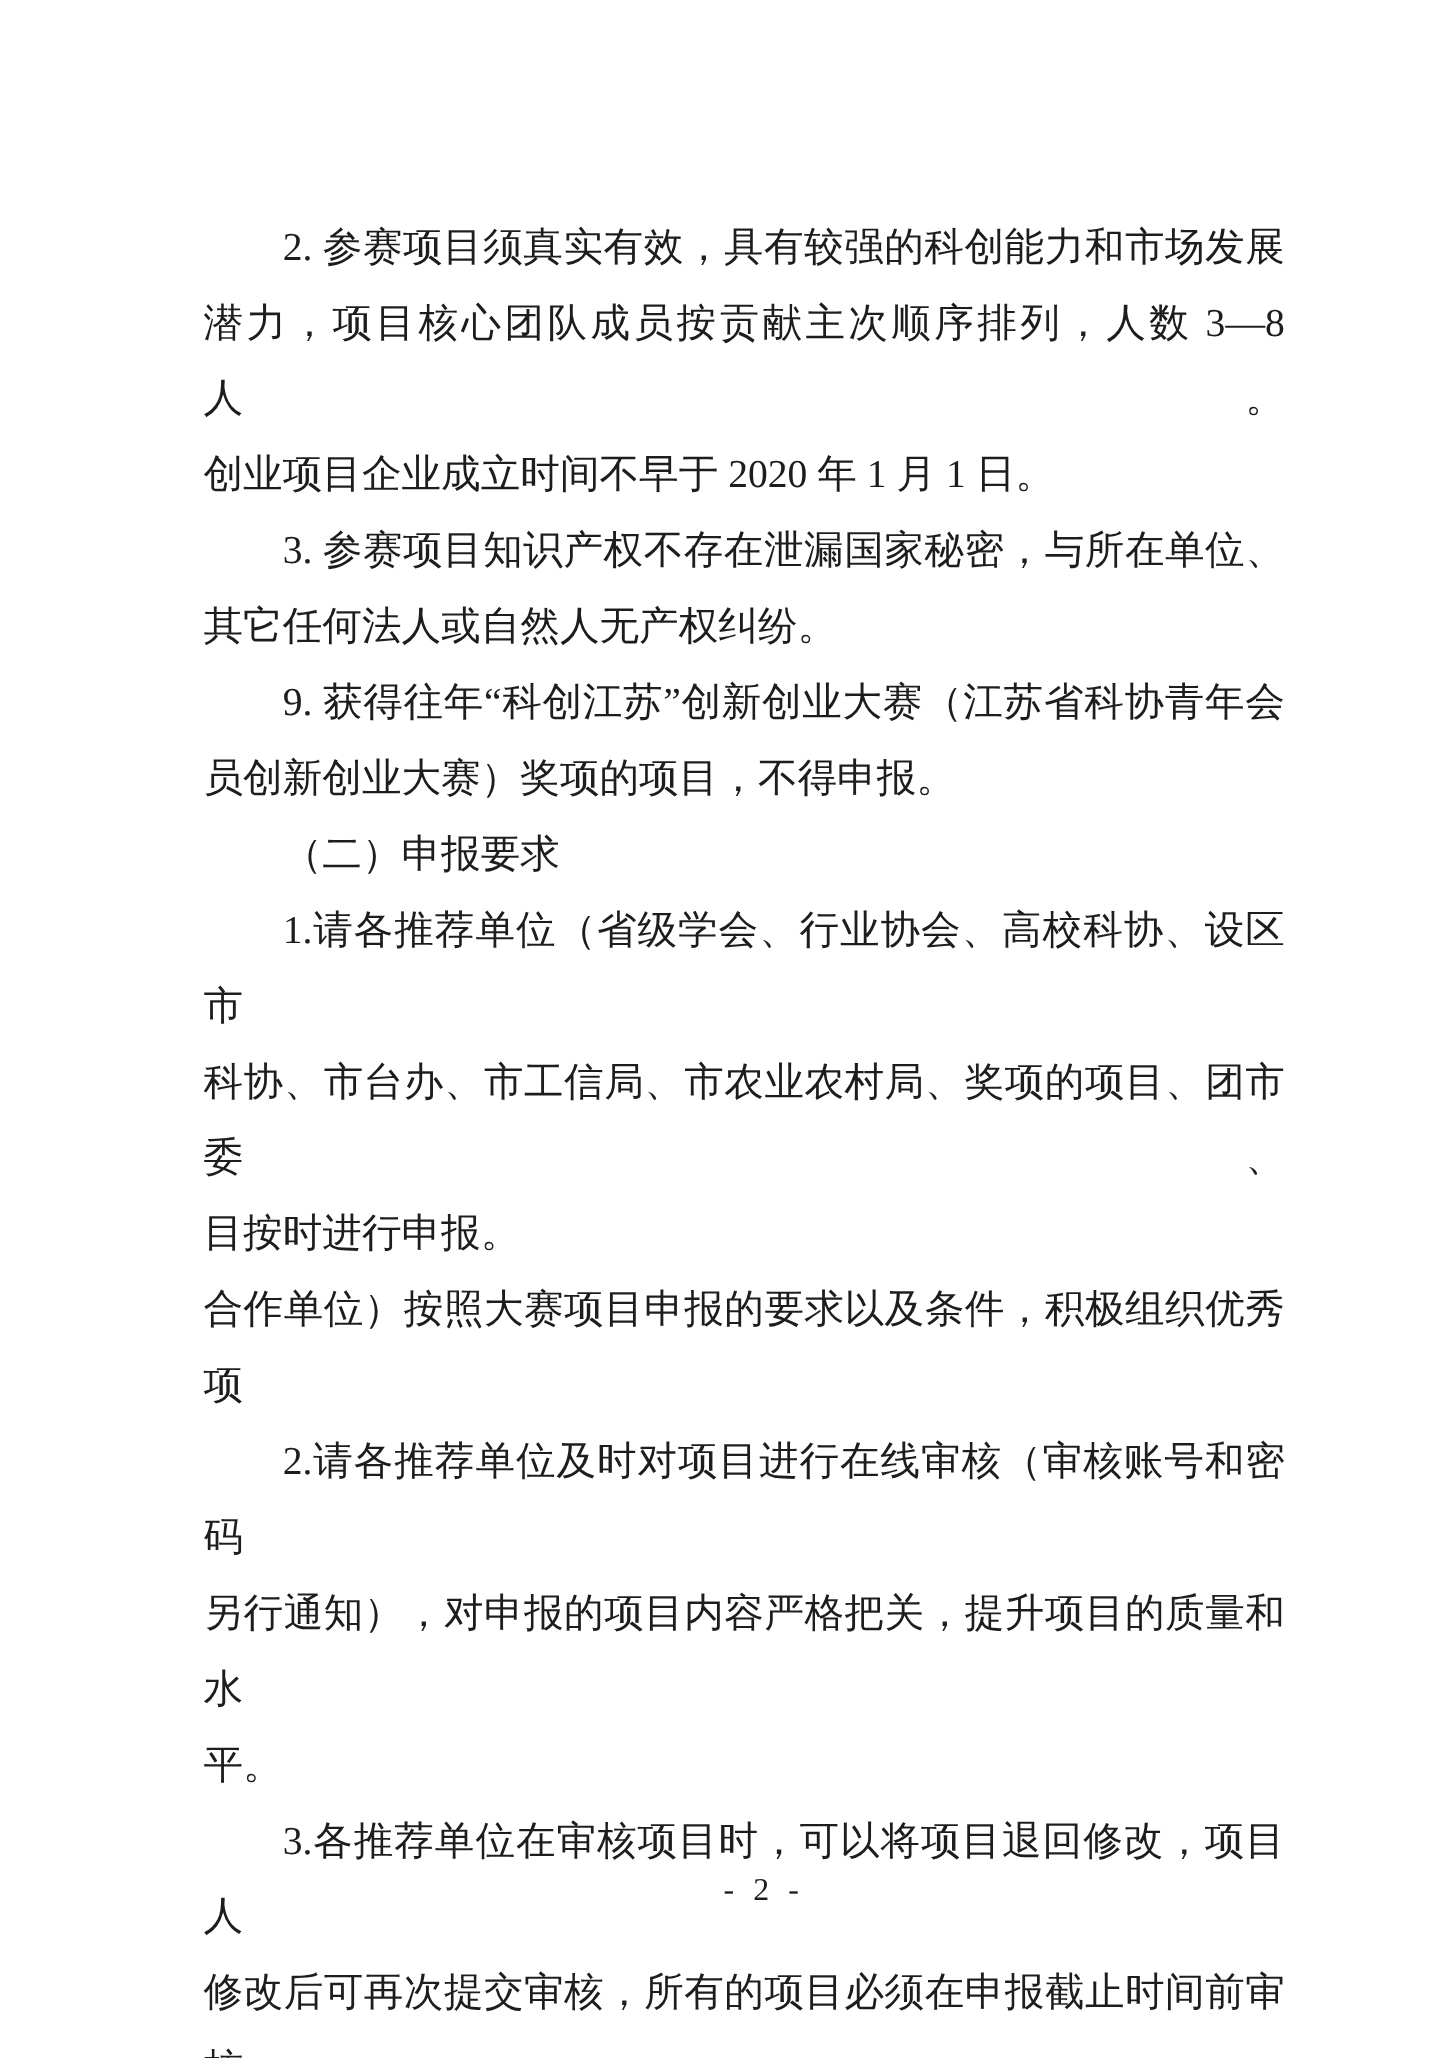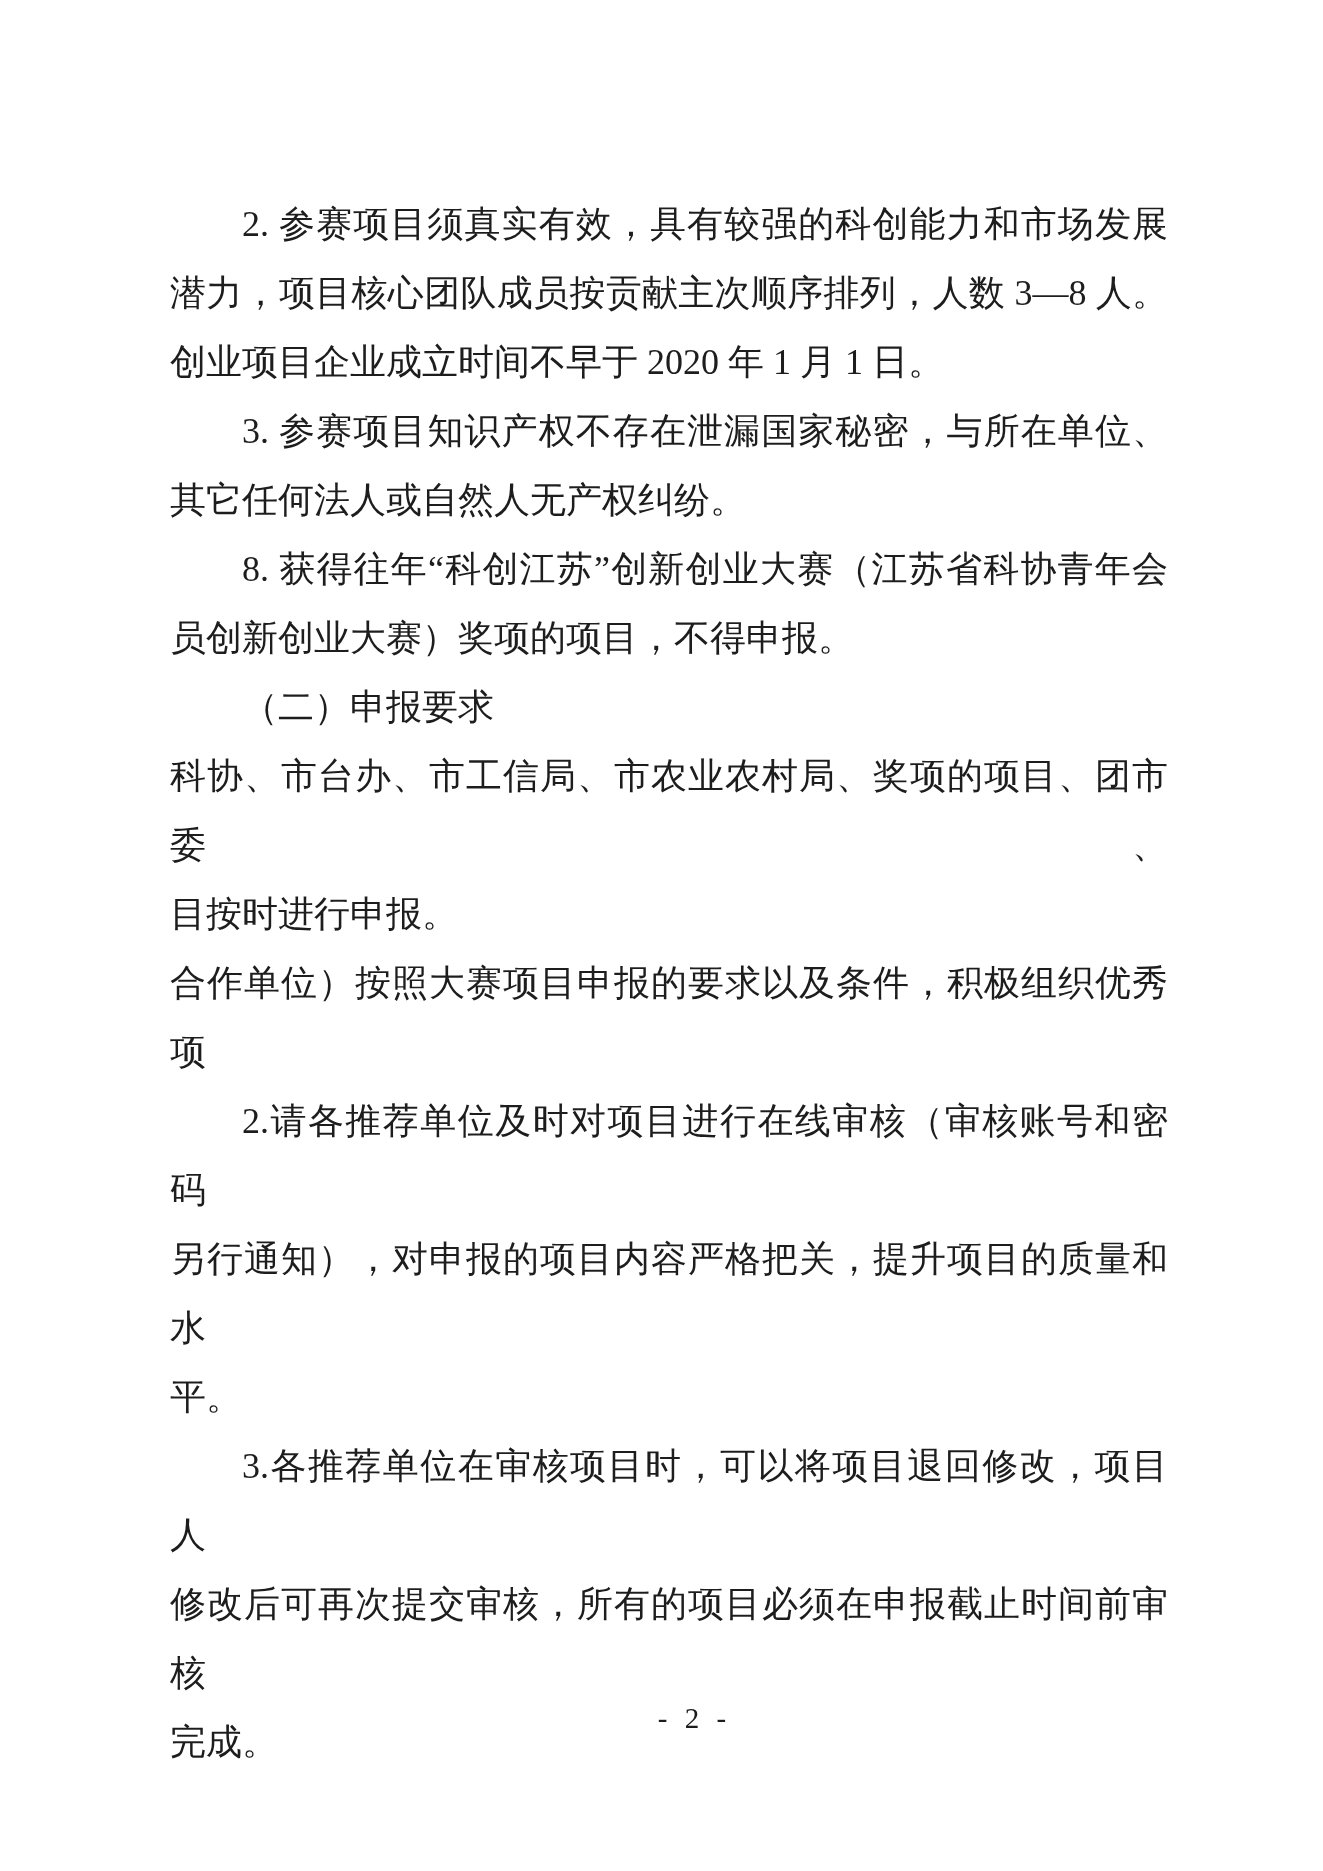--- a/index.html
+++ b/index.html
@@ -26,20 +26,21 @@
   }
   .para {
     margin: 0;
     padding: 0;
   }
   .line {
     text-align: justify;
     text-align-last: justify;
     text-justify: inter-character;
     white-space: normal;
+    margin-left: 15px;
   }
   .line.first {
     text-indent: 72px;
   }
   .line.last {
     text-align-last: left;
   }
   .para.heading-kai .line {
     font-weight: normal;
   }
@@ -66,29 +67,30 @@
       <span class="line" style="display:block">潜力，项目核心团队成员按贡献主次顺序排列，人数 3—8 人。</span>
       <span class="line last" style="display:block">创业项目企业成立时间不早于 2020 年 1 月 1 日。</span>
     </p>
 
     <p class="para body">
       <span class="line first" style="display:block">3. 参赛项目知识产权不存在泄漏国家秘密，与所在单位、</span>
       <span class="line last" style="display:block">其它任何法人或自然人无产权纠纷。</span>
     </p>
 
     <p class="para body">
-      <span class="line first" style="display:block">8. 获得往年“科创江苏”创新创业大赛（江苏省科协青年会</span>
+      <span class="line first" style="display:block">9. 获得往年“科创江苏”创新创业大赛（江苏省科协青年会</span>
       <span class="line last" style="display:block">员创新创业大赛）奖项的项目，不得申报。</span>
     </p>
 
     <p class="para heading-kai">
       <span class="line first last" style="display:block">（二）申报要求</span>
     </p>
 
     <p class="para body">
+      <span class="line first" style="display:block">1.请各推荐单位（省级学会、行业协会、高校科协、设区市</span>
       <span class="line" style="display:block">科协、市台办、市工信局、市农业农村局、奖项的项目、团市委、</span>
       <span class="line last" style="display:block">目按时进行申报。</span>
       <span class="line" style="display:block">合作单位）按照大赛项目申报的要求以及条件，积极组织优秀项</span>
     </p>
 
     <p class="para body">
       <span class="line first" style="display:block">2.请各推荐单位及时对项目进行在线审核（审核账号和密码</span>
       <span class="line" style="display:block">另行通知），对申报的项目内容严格把关，提升项目的质量和水</span>
       <span class="line last" style="display:block">平。</span>
     </p>

